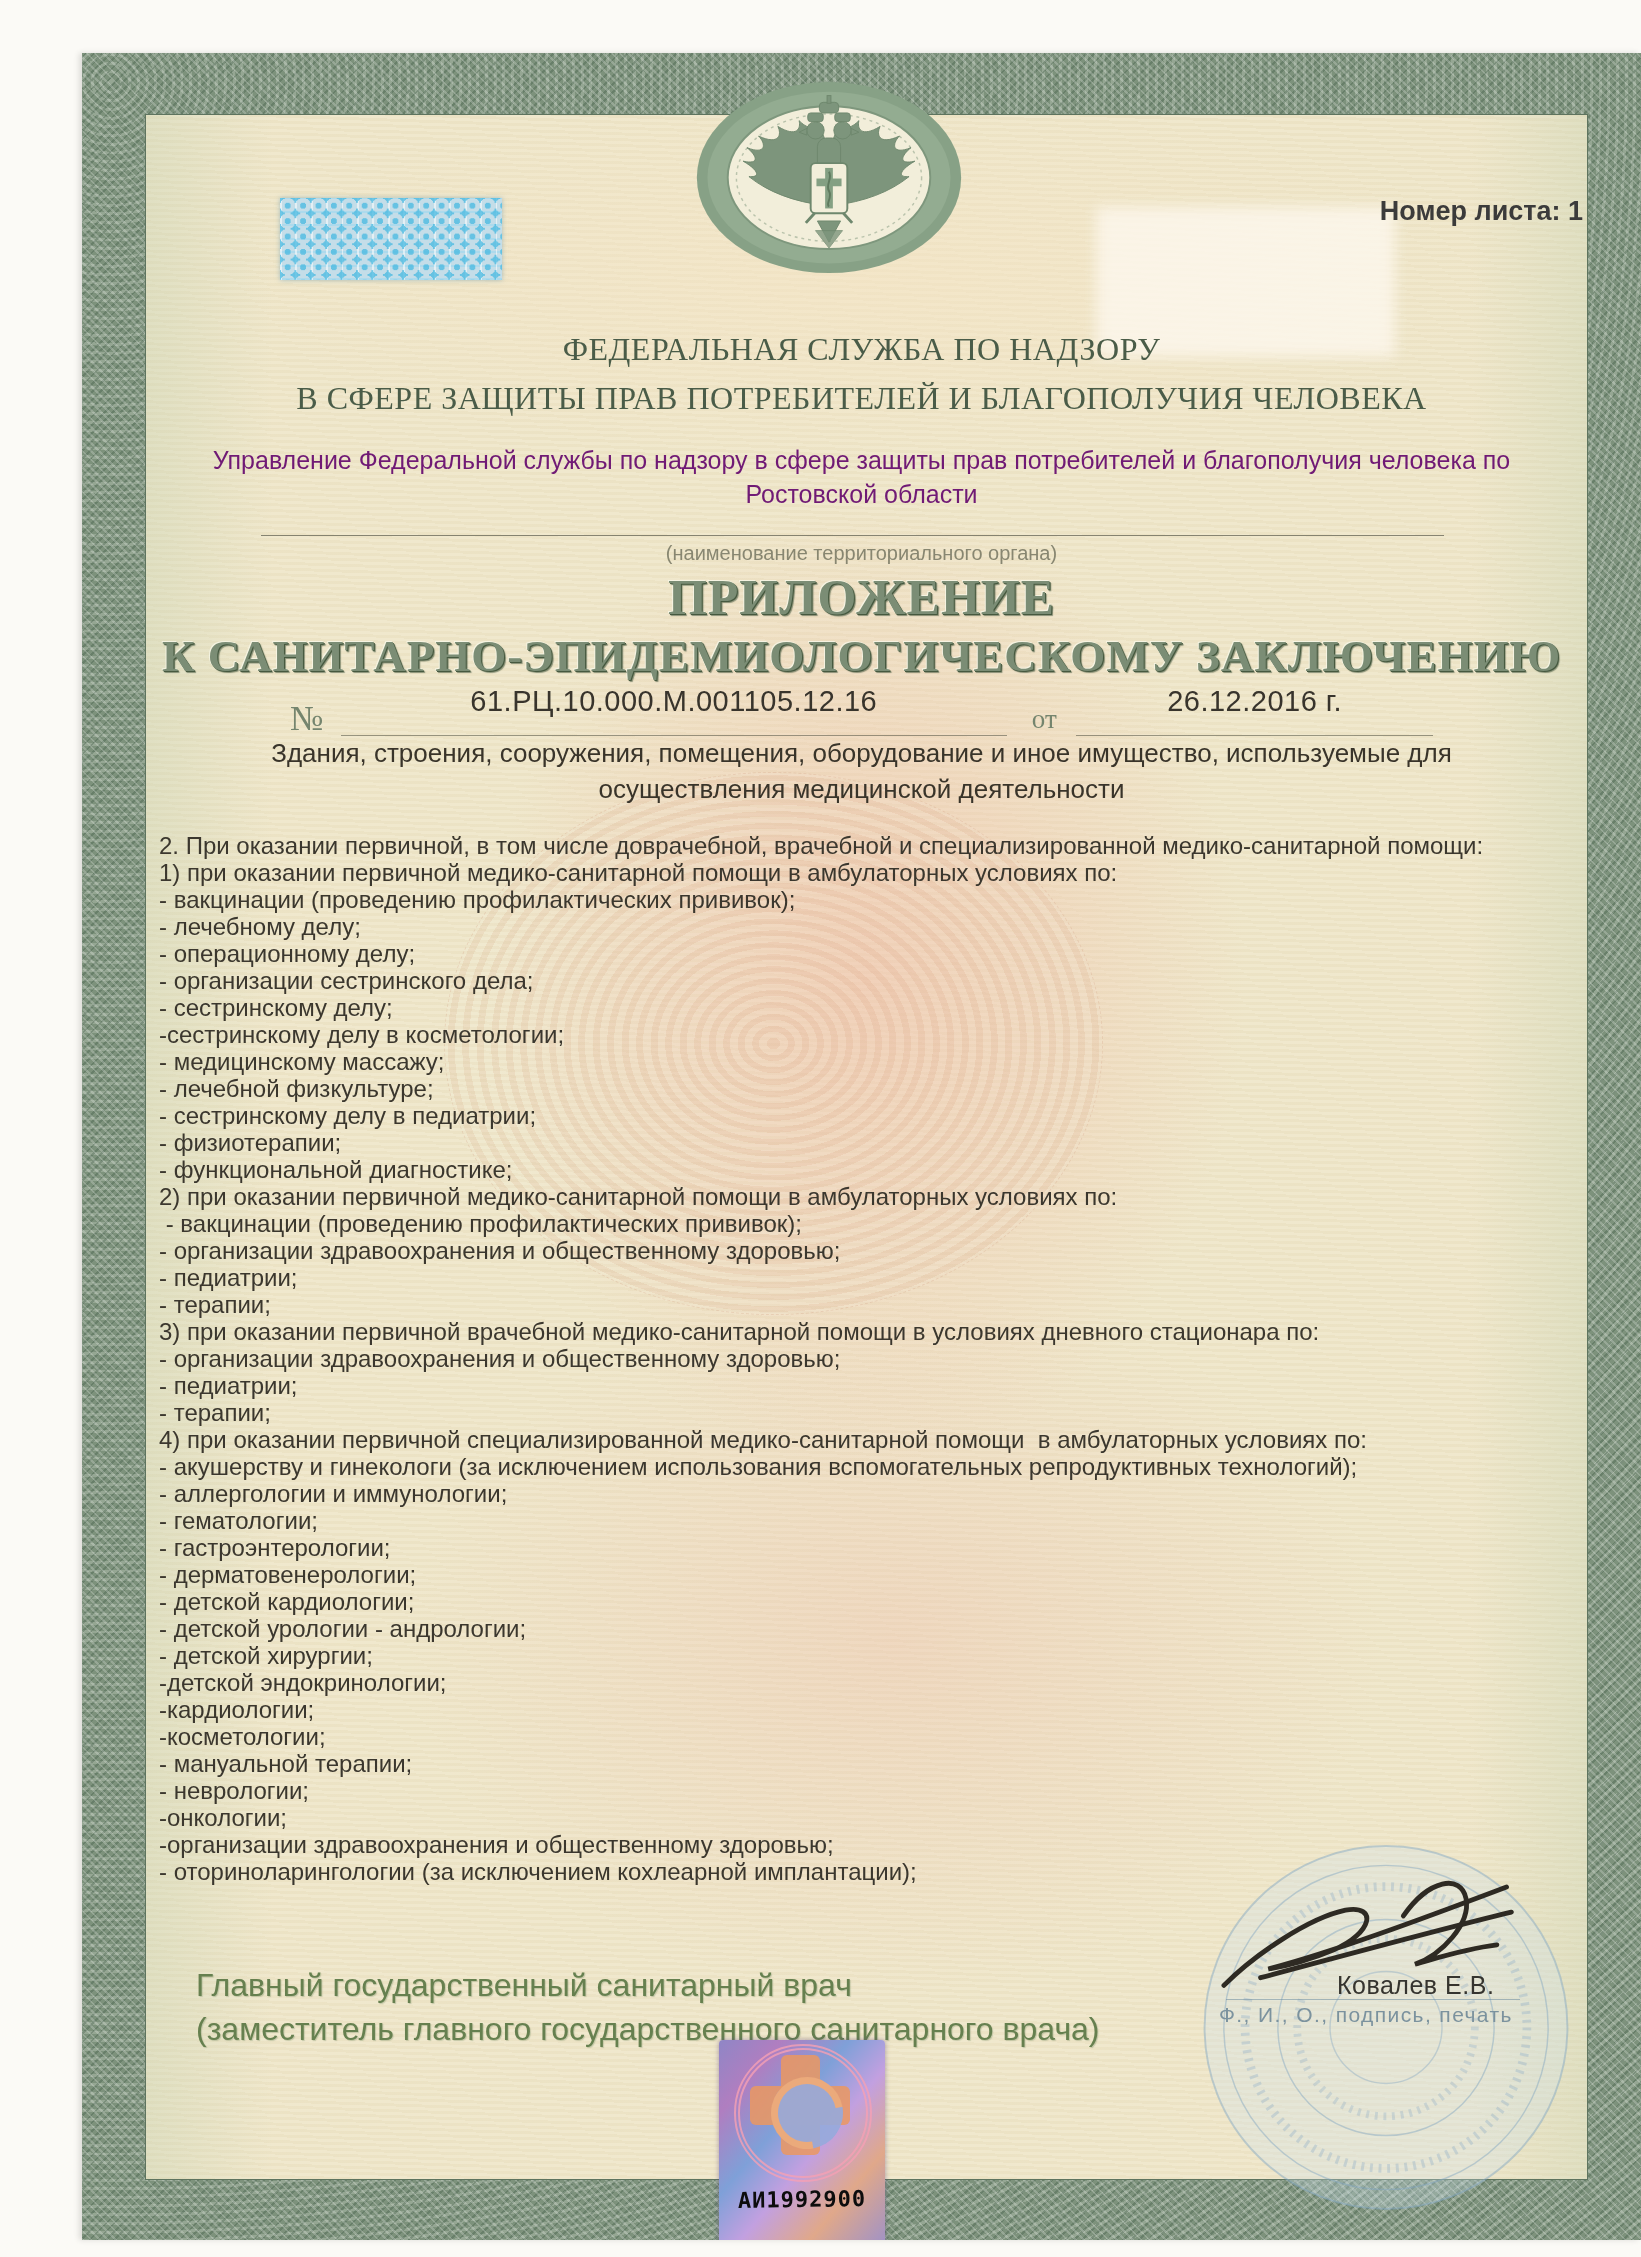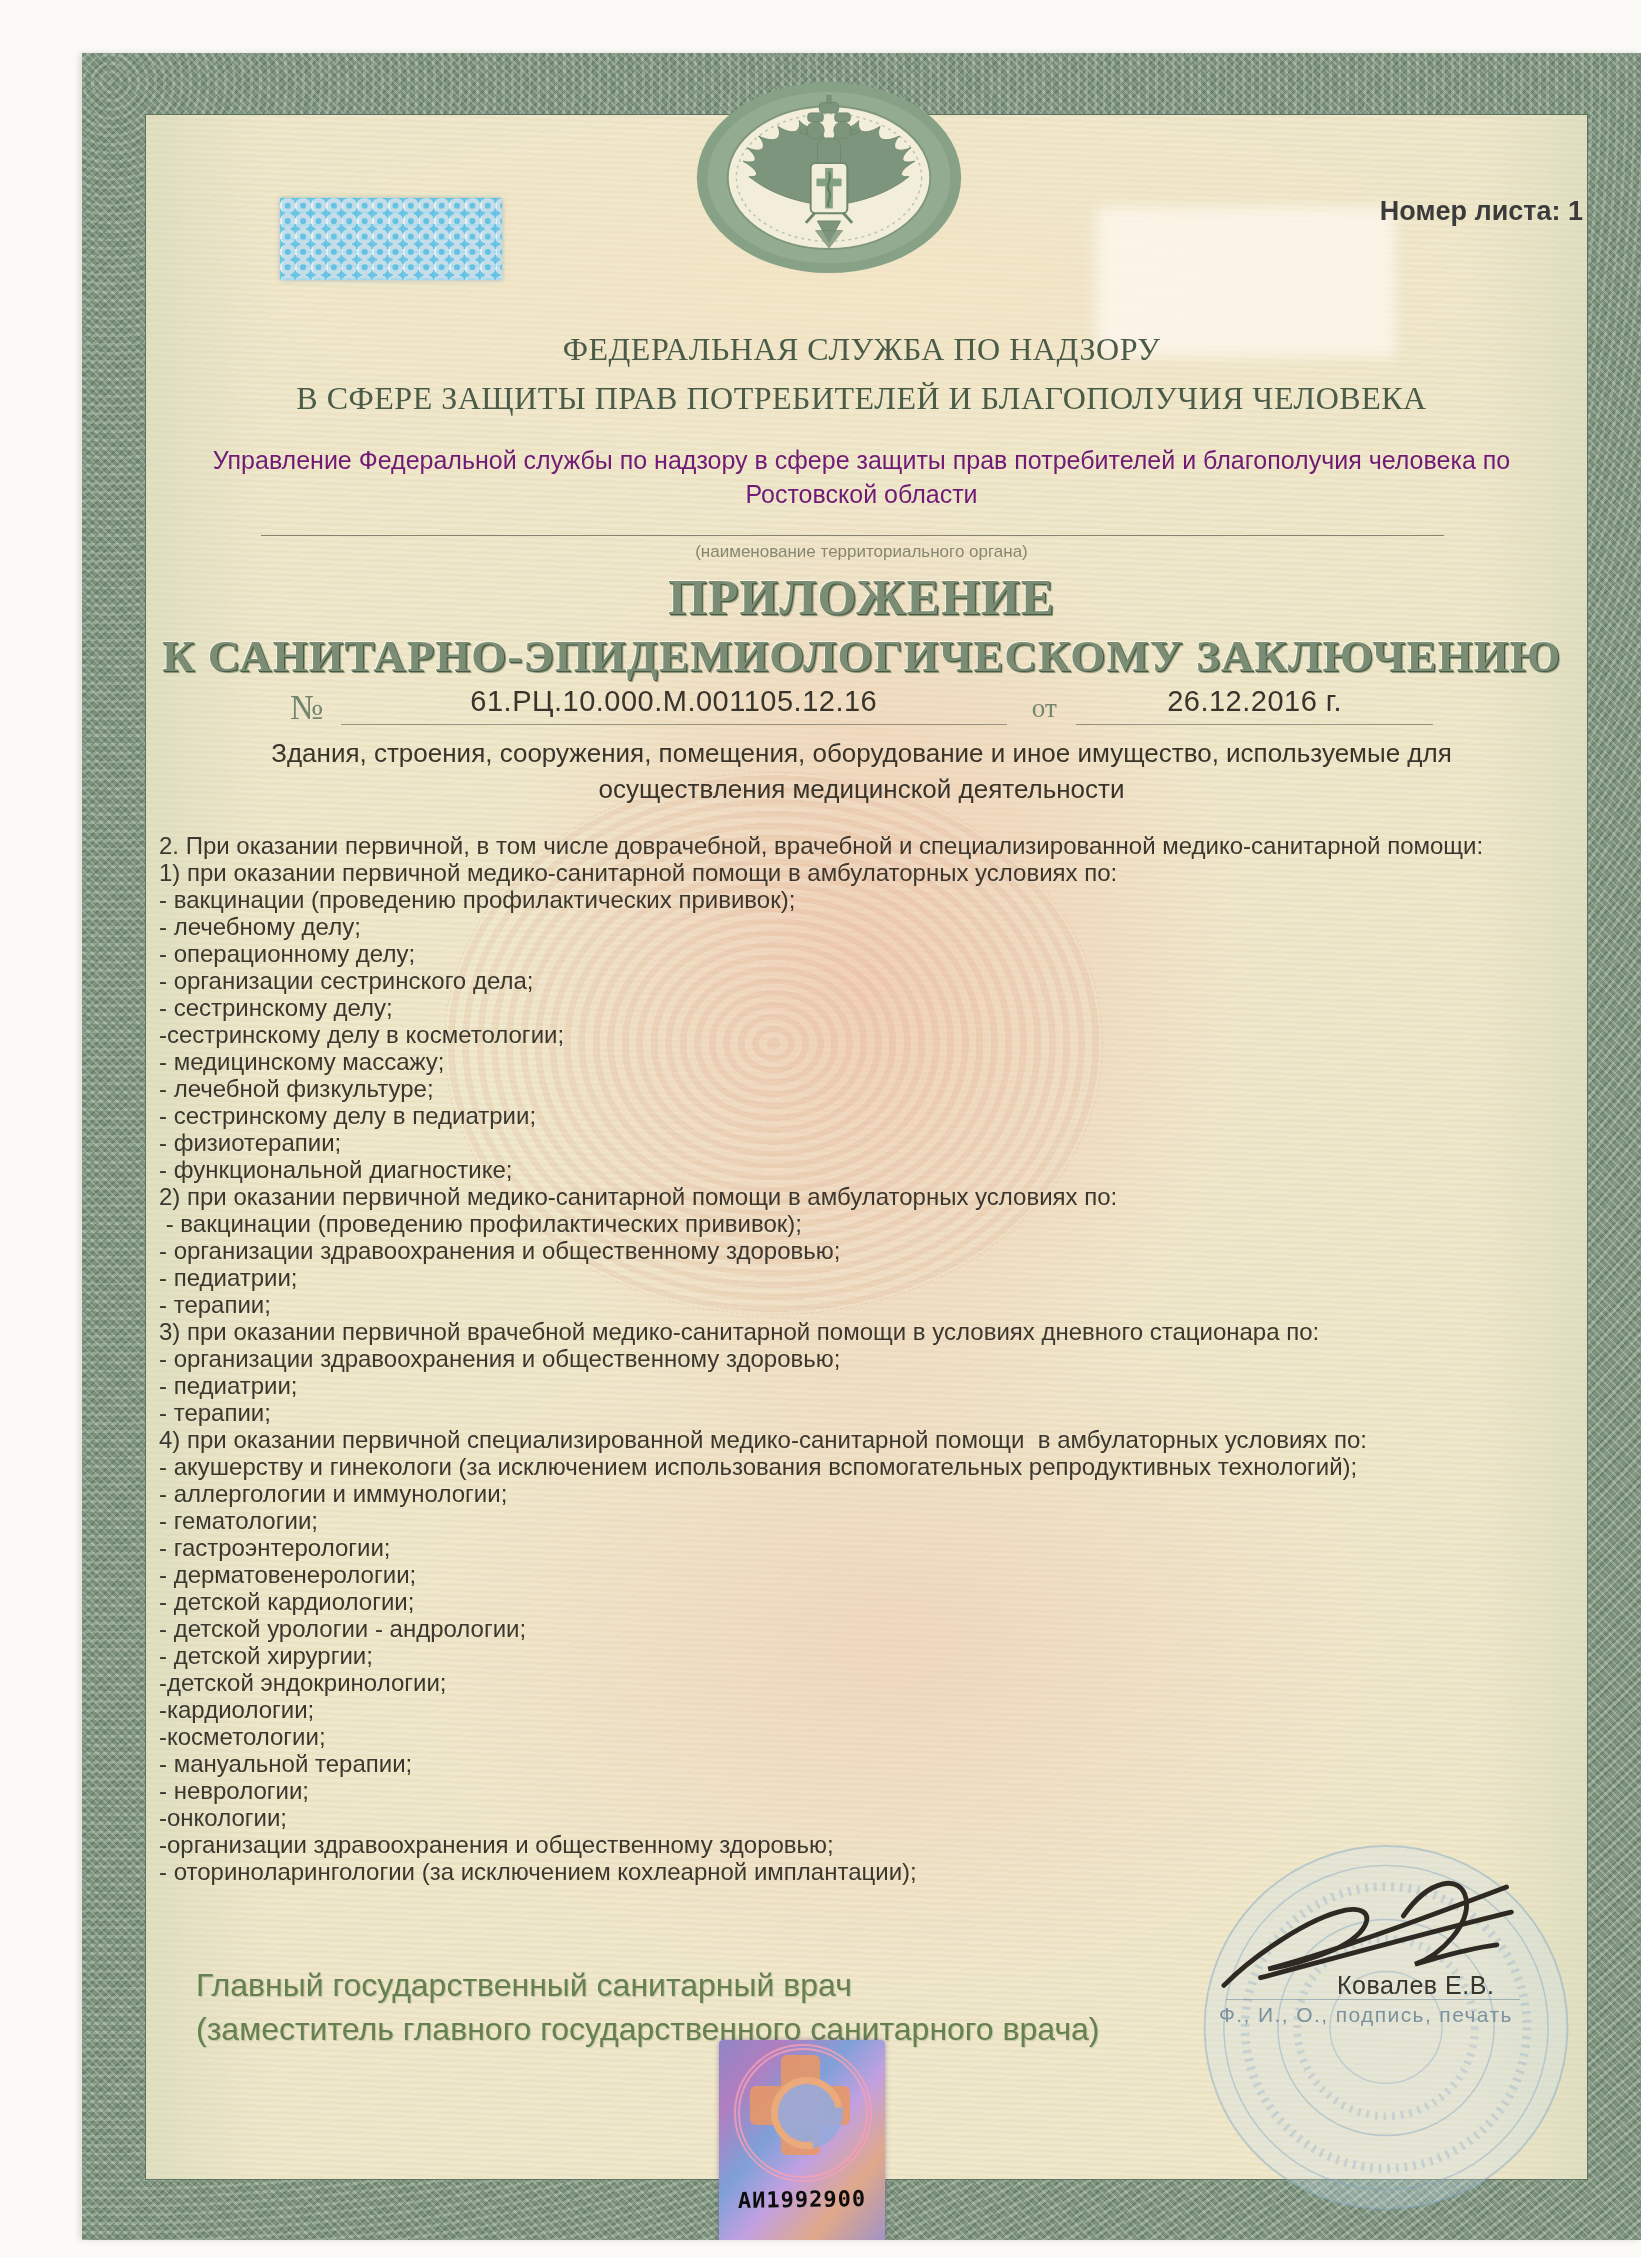--- a/index.html
+++ b/index.html
@@ -66,39 +66,39 @@
   .department{
     position:absolute;left:116px;right:116px;top:390px;text-align:center;
     font-size:25px;line-height:34px;color:#701a75;
   }
   .dept-rule{
     position:absolute;left:179px;top:482px;width:1183px;height:0;
     border-top:1.9px solid rgba(90,90,75,.7);
   }
   .dept-caption{
     position:absolute;left:0;right:0;top:489px;text-align:center;
-    font-size:17px;color:rgba(118,118,98,.85);
+    font-size:20px;color:rgba(118,118,98,.85);
   }
   .doc-title{
     position:absolute;left:0;right:0;top:515px;text-align:center;
     font-family:"Liberation Serif",serif;font-weight:bold;color:#7b8d75;letter-spacing:1px;
     text-shadow:1px 1px 0 #46593f, 1.9px 1.9px 1px rgba(70,89,63,.6), -1px -1px 0 rgba(248,248,232,.8);
   }
   .doc-title .t1{font-size:50px;line-height:58px;display:block;}
   .doc-title .t2{font-size:45px;line-height:60px;display:block;}
   .number-row{
     position:absolute;left:208px;top:632px;display:flex;align-items:flex-end;
   }
   .num-sign,.from-label{
     font-family:"Liberation Serif",serif;color:#75856e;font-size:35px;line-height:35px;
   }
   .from-label{font-size:27px;margin-left:25px;line-height:33px;}
   .num-value,.date-value{
     font-size:29px;line-height:33px;color:#38342c;letter-spacing:0.5px;text-align:center;
-    border-bottom:1.9px solid rgba(80,80,65,.55);padding-bottom:6px;
+    border-bottom:1.9px solid rgba(80,80,65,.55);padding-bottom:17px;
   }
   .num-value{width:666px;margin-left:17.4px;}
   .date-value{width:357px;margin-left:19.3px;}
   .subject{
     position:absolute;left:97px;right:97px;top:682px;text-align:center;
     font-size:26px;line-height:36px;color:#39342a;
   }
   .body-text{position:absolute;left:77px;right:63px;top:779px;}
   .body-line{
     font-size:24px;line-height:27px;color:#3b372e;white-space:pre-wrap;

